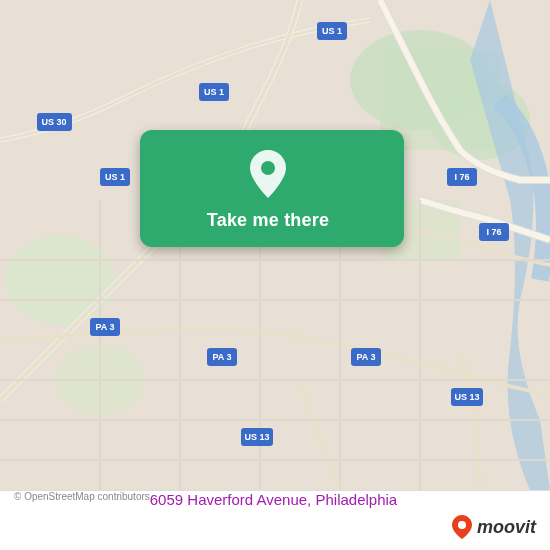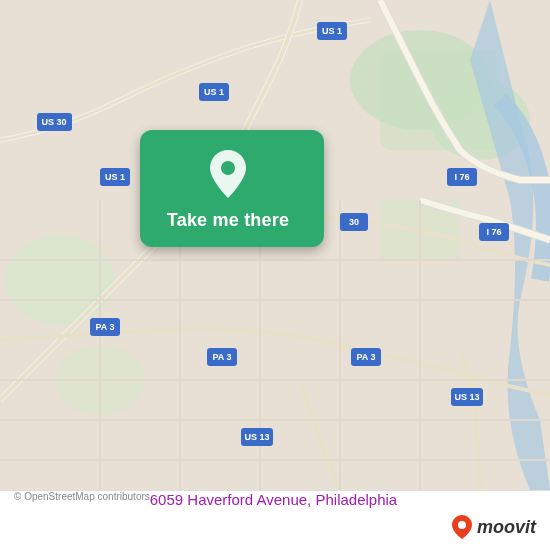--- a/index.html
+++ b/index.html
@@ -23,21 +23,21 @@
     #map-svg {
       width: 100%;
       height: 100%;
     }
 
     
     #button-overlay {
       position: absolute;
       top: 130px;
       left: 140px;
-      width: 184px;
+      width: 264px;
       background: #2eaa6e;
       border-radius: 12px;
       display: flex;
       flex-direction: column;
       align-items: center;
       padding: 18px 16px 16px 8px;
       box-shadow: 0 4px 12px rgba(0,0,0,0.3);
       cursor: pointer;
     }
 

